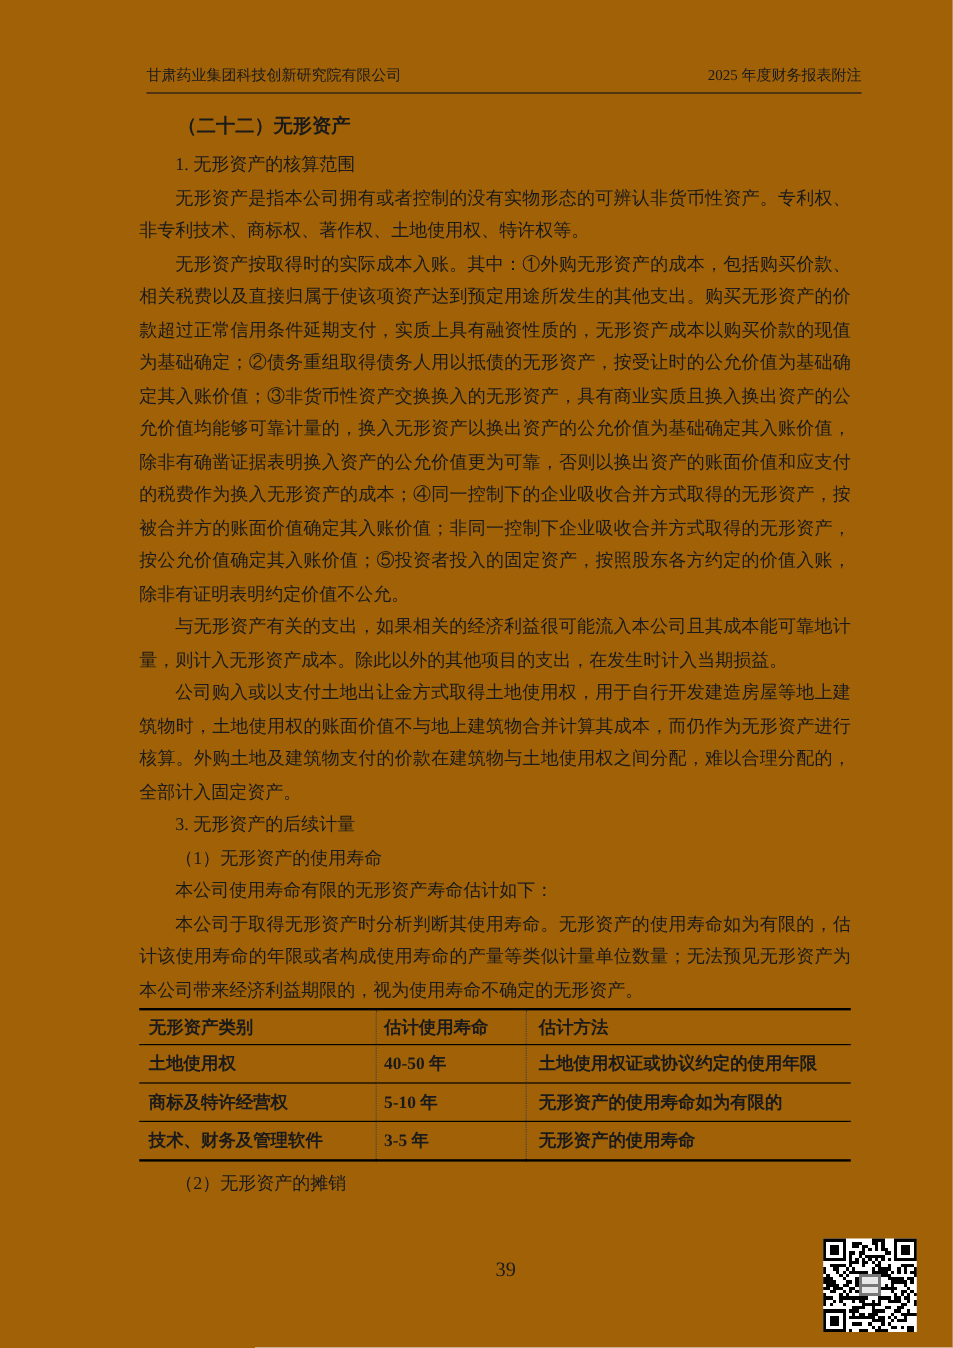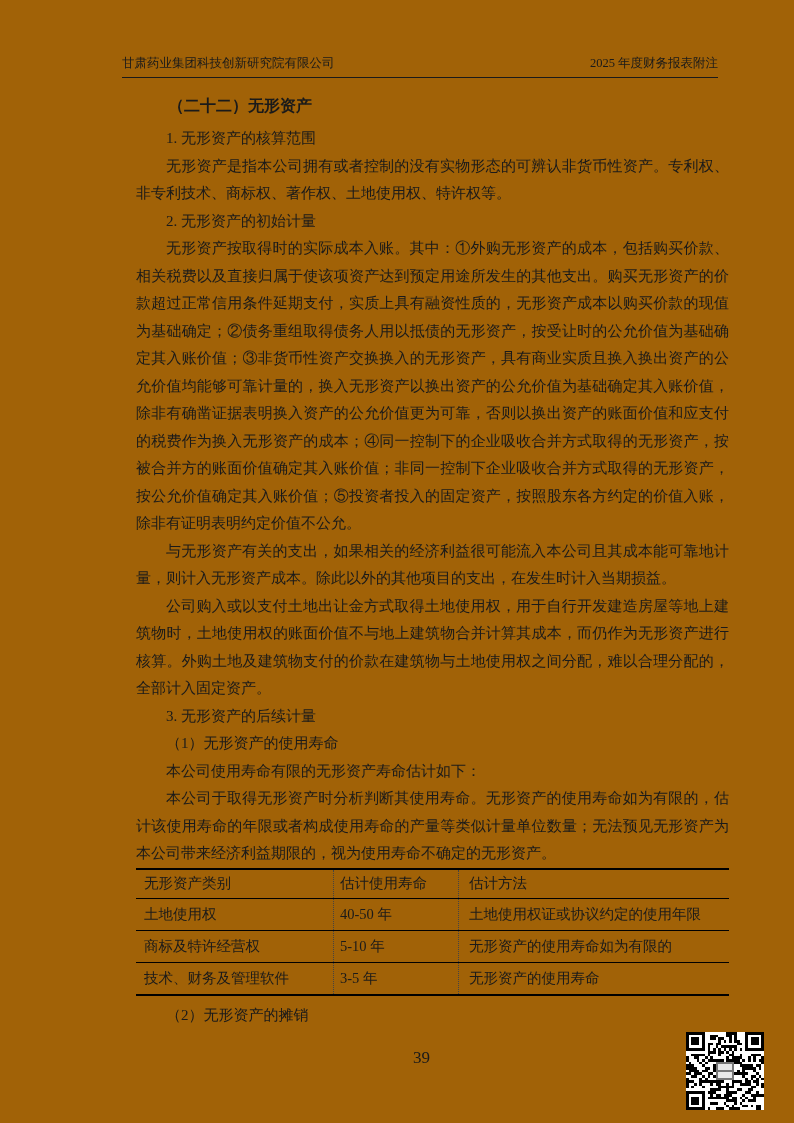--- a/index.html
+++ b/index.html
@@ -15,21 +15,21 @@
   .header {
     position:absolute;
     top:55px; left:122px; width:596px;
     display:flex; justify-content:space-between; align-items:flex-end;
     font-size:12.5px;
     padding-bottom:5px;
     border-bottom:1.8px solid #1a1a1a;
   }
   .content {
     position:absolute;
-    top:88px; left:136px; width:593px;
+    top:88px; left:116px; width:593px;
   }
   .sec-title {
     margin:0 0 6px 0;
     padding-top:5px;
     font-size:16px;
     font-weight:bold;
     text-indent:2em;
     line-height:26px;
   }
   .para {
@@ -42,21 +42,21 @@
   table.life {
     width:593px;
     border-collapse:collapse;
     border-top:2.5px solid #000;
     border-bottom:2.5px solid #000;
     font-size:14.5px;
     table-layout:fixed;
   }
   table.life th, table.life td {
     border-bottom:1px solid #000;
-    font-weight:normal;
+    font-weight:bold;
     padding:0 6px;
     vertical-align:middle;
   }
   table.life tr:last-child td { border-bottom:none; }
   table.life th { height:28px; text-align:center; }
   table.life td { height:31px; }
   table.life th:nth-child(2), table.life td:nth-child(2),
   table.life th:nth-child(3), table.life td:nth-child(3) {
     border-left:1px dotted #444;
   }
@@ -87,21 +87,20 @@
     <span>甘肃药业集团科技创新研究院有限公司</span>
     <span>2025 年度财务报表附注</span>
   </div>
 
   <div class="content">
     <h2 class="sec-title">（二十二）无形资产</h2>
 
     <div id="paragraphs">
         <p class="para">1. 无形资产的核算范围</p>
         <p class="para">无形资产是指本公司拥有或者控制的没有实物形态的可辨认非货币性资产。专利权、非专利技术、商标权、著作权、土地使用权、特许权等。</p>
-        <p class="para">2. 无形资产的初始计量</p>
         <p class="para">无形资产按取得时的实际成本入账。其中：①外购无形资产的成本，包括购买价款、相关税费以及直接归属于使该项资产达到预定用途所发生的其他支出。购买无形资产的价款超过正常信用条件延期支付，实质上具有融资性质的，无形资产成本以购买价款的现值为基础确定；②债务重组取得债务人用以抵债的无形资产，按受让时的公允价值为基础确定其入账价值；③非货币性资产交换换入的无形资产，具有商业实质且换入换出资产的公允价值均能够可靠计量的，换入无形资产以换出资产的公允价值为基础确定其入账价值，除非有确凿证据表明换入资产的公允价值更为可靠，否则以换出资产的账面价值和应支付的税费作为换入无形资产的成本；④同一控制下的企业吸收合并方式取得的无形资产，按被合并方的账面价值确定其入账价值；非同一控制下企业吸收合并方式取得的无形资产，按公允价值确定其入账价值；⑤投资者投入的固定资产，按照股东各方约定的价值入账，除非有证明表明约定价值不公允。</p>
         <p class="para">与无形资产有关的支出，如果相关的经济利益很可能流入本公司且其成本能可靠地计量，则计入无形资产成本。除此以外的其他项目的支出，在发生时计入当期损益。</p>
         <p class="para">公司购入或以支付土地出让金方式取得土地使用权，用于自行开发建造房屋等地上建筑物时，土地使用权的账面价值不与地上建筑物合并计算其成本，而仍作为无形资产进行核算。外购土地及建筑物支付的价款在建筑物与土地使用权之间分配，难以合理分配的，全部计入固定资产。</p>
         <p class="para">3. 无形资产的后续计量</p>
         <p class="para">（1）无形资产的使用寿命</p>
         <p class="para">本公司使用寿命有限的无形资产寿命估计如下：</p>
         <p class="para">本公司于取得无形资产时分析判断其使用寿命。无形资产的使用寿命如为有限的，估计该使用寿命的年限或者构成使用寿命的产量等类似计量单位数量；无法预见无形资产为本公司带来经济利益期限的，视为使用寿命不确定的无形资产。</p>
       </div>
 
     <table class="life">

